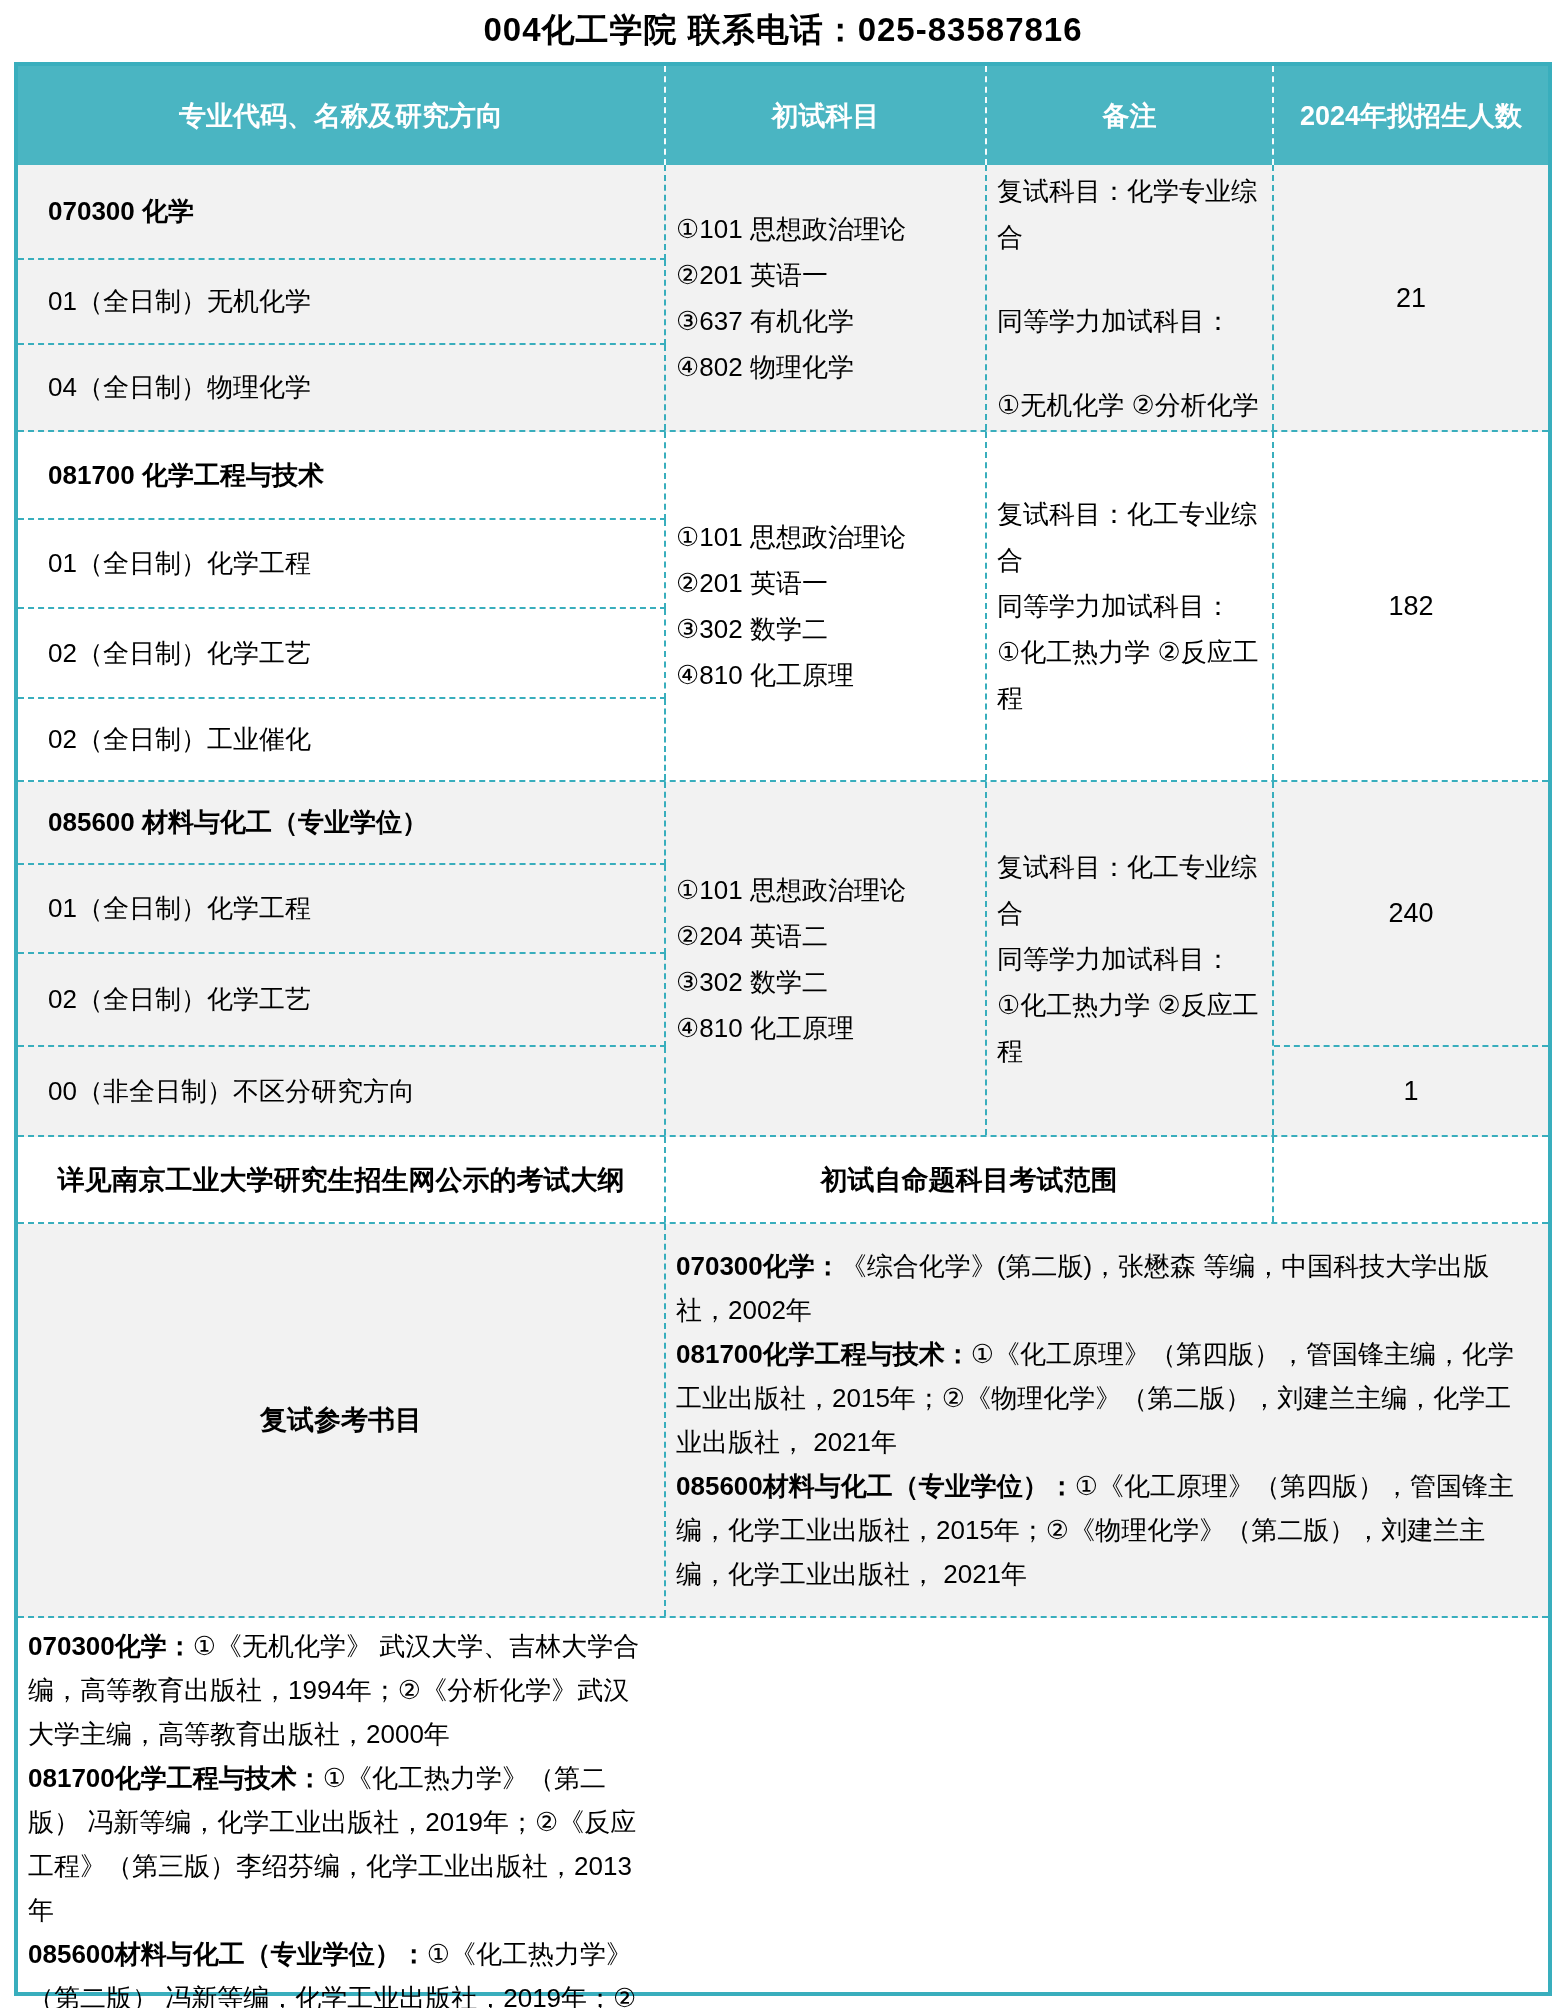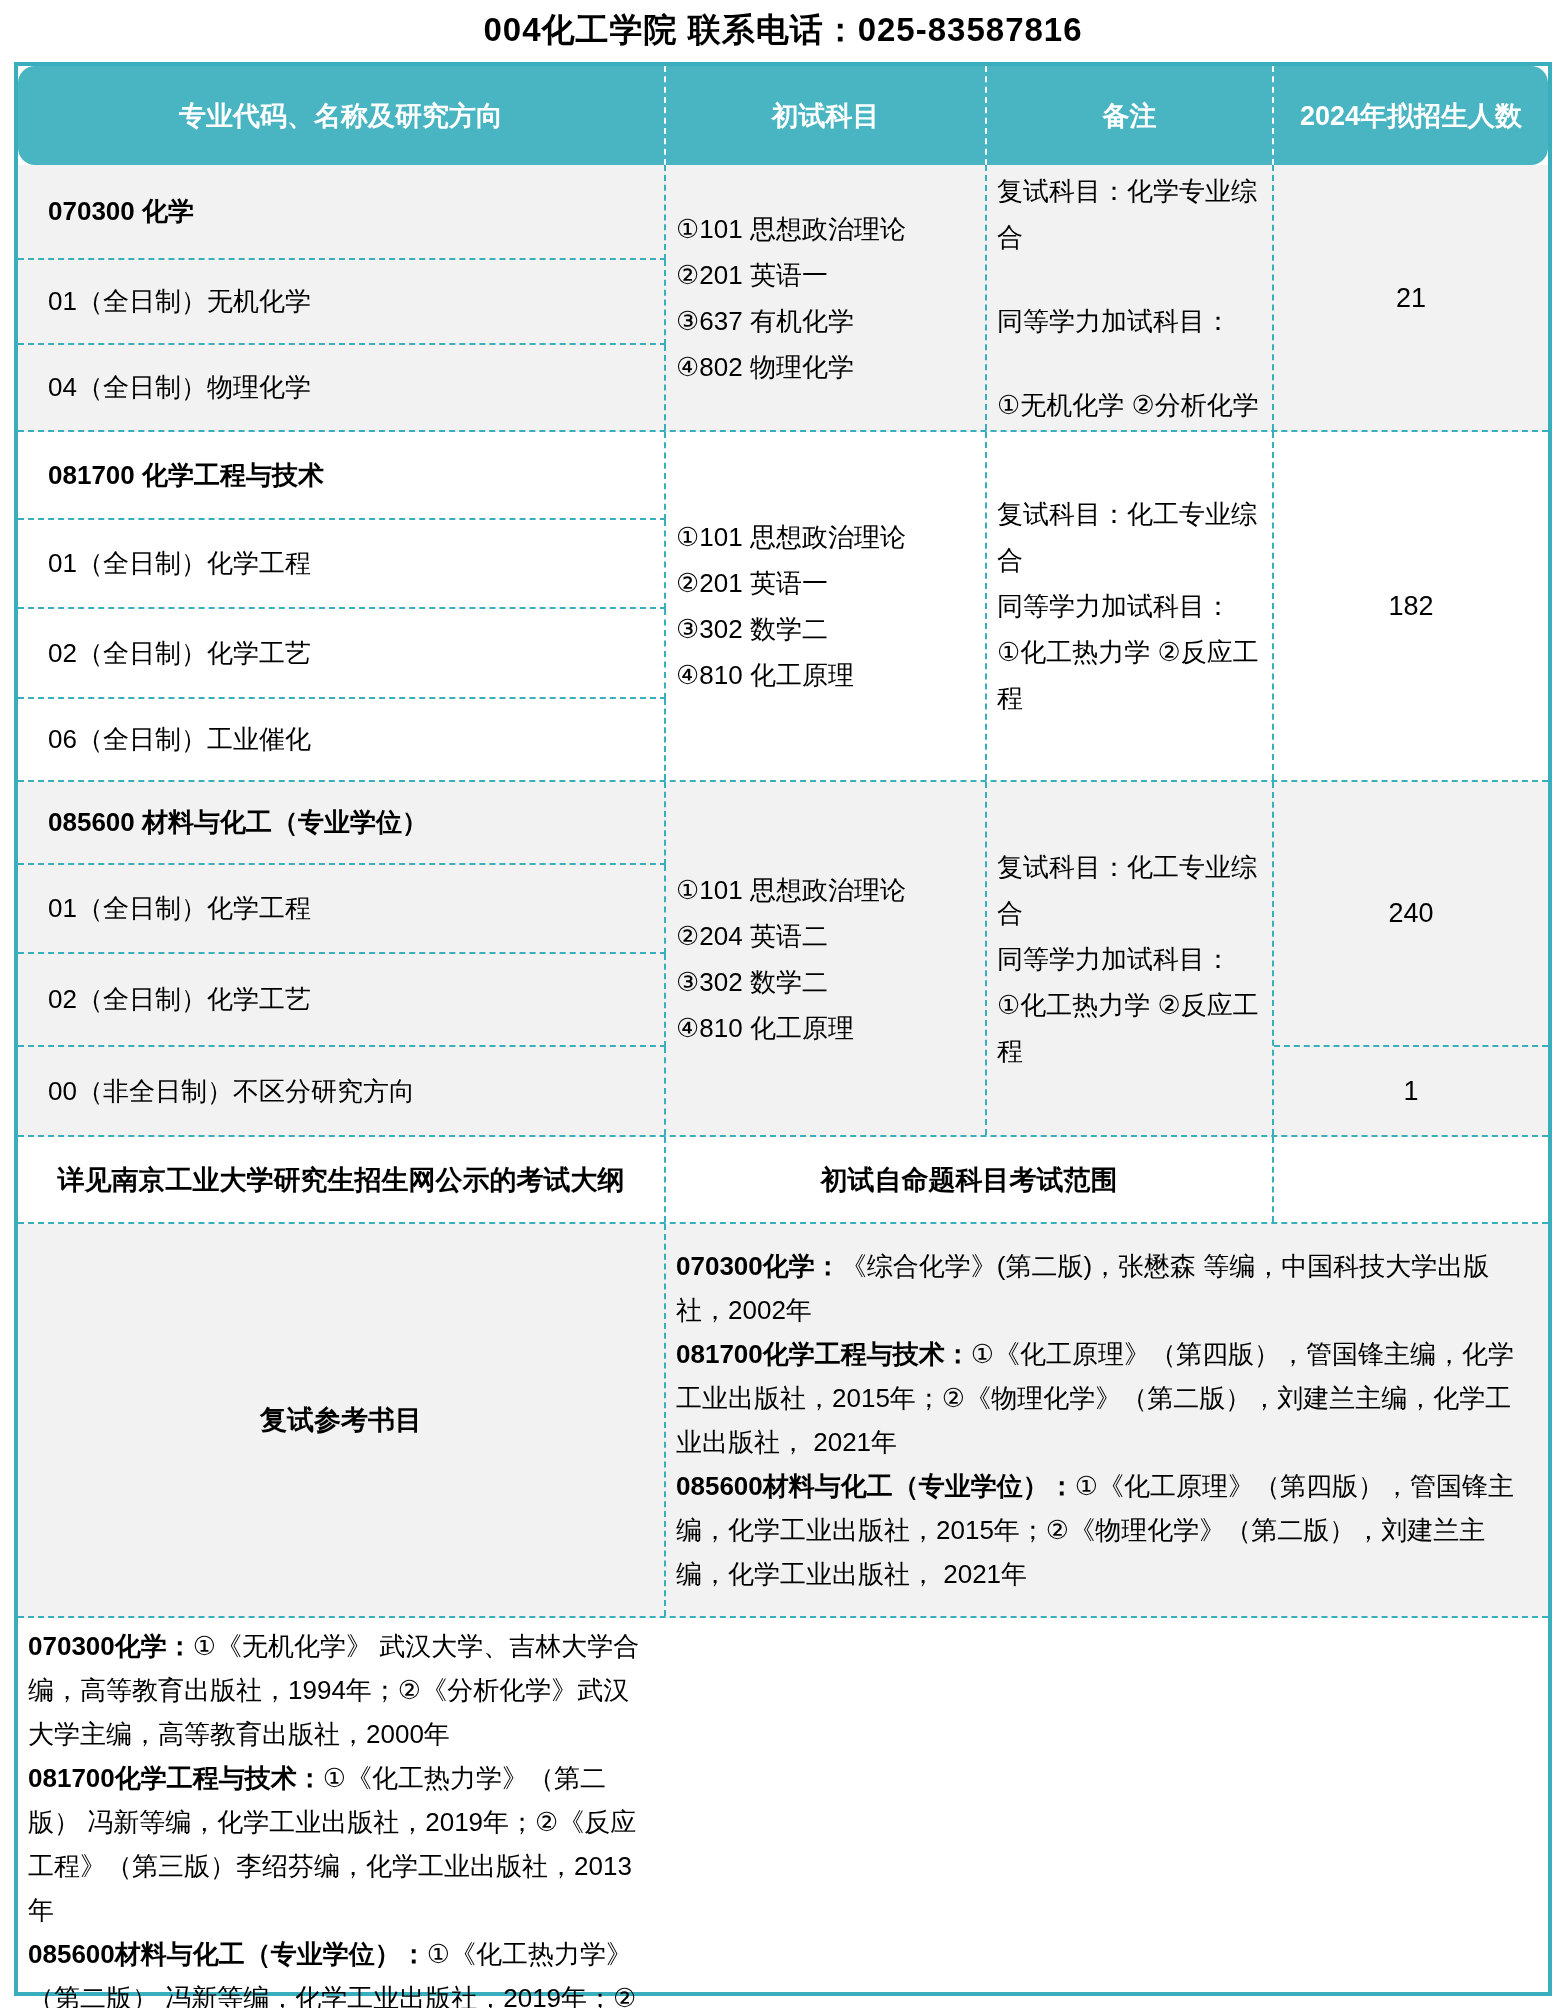--- a/index.html
+++ b/index.html
@@ -17,21 +17,21 @@
   .title{
     position:absolute;top:8px;left:0;width:1566px;
     text-align:center;font-size:33px;font-weight:700;letter-spacing:1px;
   }
   .table{
     position:absolute;left:14px;top:62px;width:1538px;
     border:4px solid var(--line);
     background:#fff;
   }
   .grid{display:grid;grid-template-columns:648px 321px 287px auto;}
-  .thead{height:99px;background:var(--teal-bg);border-radius:17px;}
+  .thead{height:99px;background:var(--teal-bg);}
   .th{
     display:flex;align-items:center;justify-content:center;
     color:#fff;font-size:27px;font-weight:700;
     border-right:2px dashed rgba(255,255,255,.95);
   }
   .th:last-child{border-right:none;}
   .group{border-bottom:2px dashed var(--line);}
   .g-gray{background:var(--gray);}
   .g-white{background:#fff;}
   .g1{grid-template-rows:95px 85px 85px;}
@@ -107,21 +107,21 @@
       <div>同等学力加试科目：</div>
       <div>①无机化学 ②分析化学</div>
     </div>
     <div class="span-col quota">21</div>
   </div>
 
   <div class="grid group g2 g-white">
     <div class="cell bold rowline">081700 化学工程与技术</div>
     <div class="cell rowline">01（全日制）化学工程</div>
     <div class="cell rowline">02（全日制）化学工艺</div>
-    <div class="cell">06（全日制）工业催化</div>
+    <div class="cell">02（全日制）工业催化</div>
     <div class="span-col" style="grid-column:2;">
       <div>①101 思想政治理论</div>
       <div>②201 英语一</div>
       <div>③302 数学二</div>
       <div>④810 化工原理</div>
     </div>
     <div class="span-col" style="grid-column:3;">
       <div>复试科目：化工专业综合</div>
       <div>同等学力加试科目：</div>
       <div>①化工热力学 ②反应工程</div>

